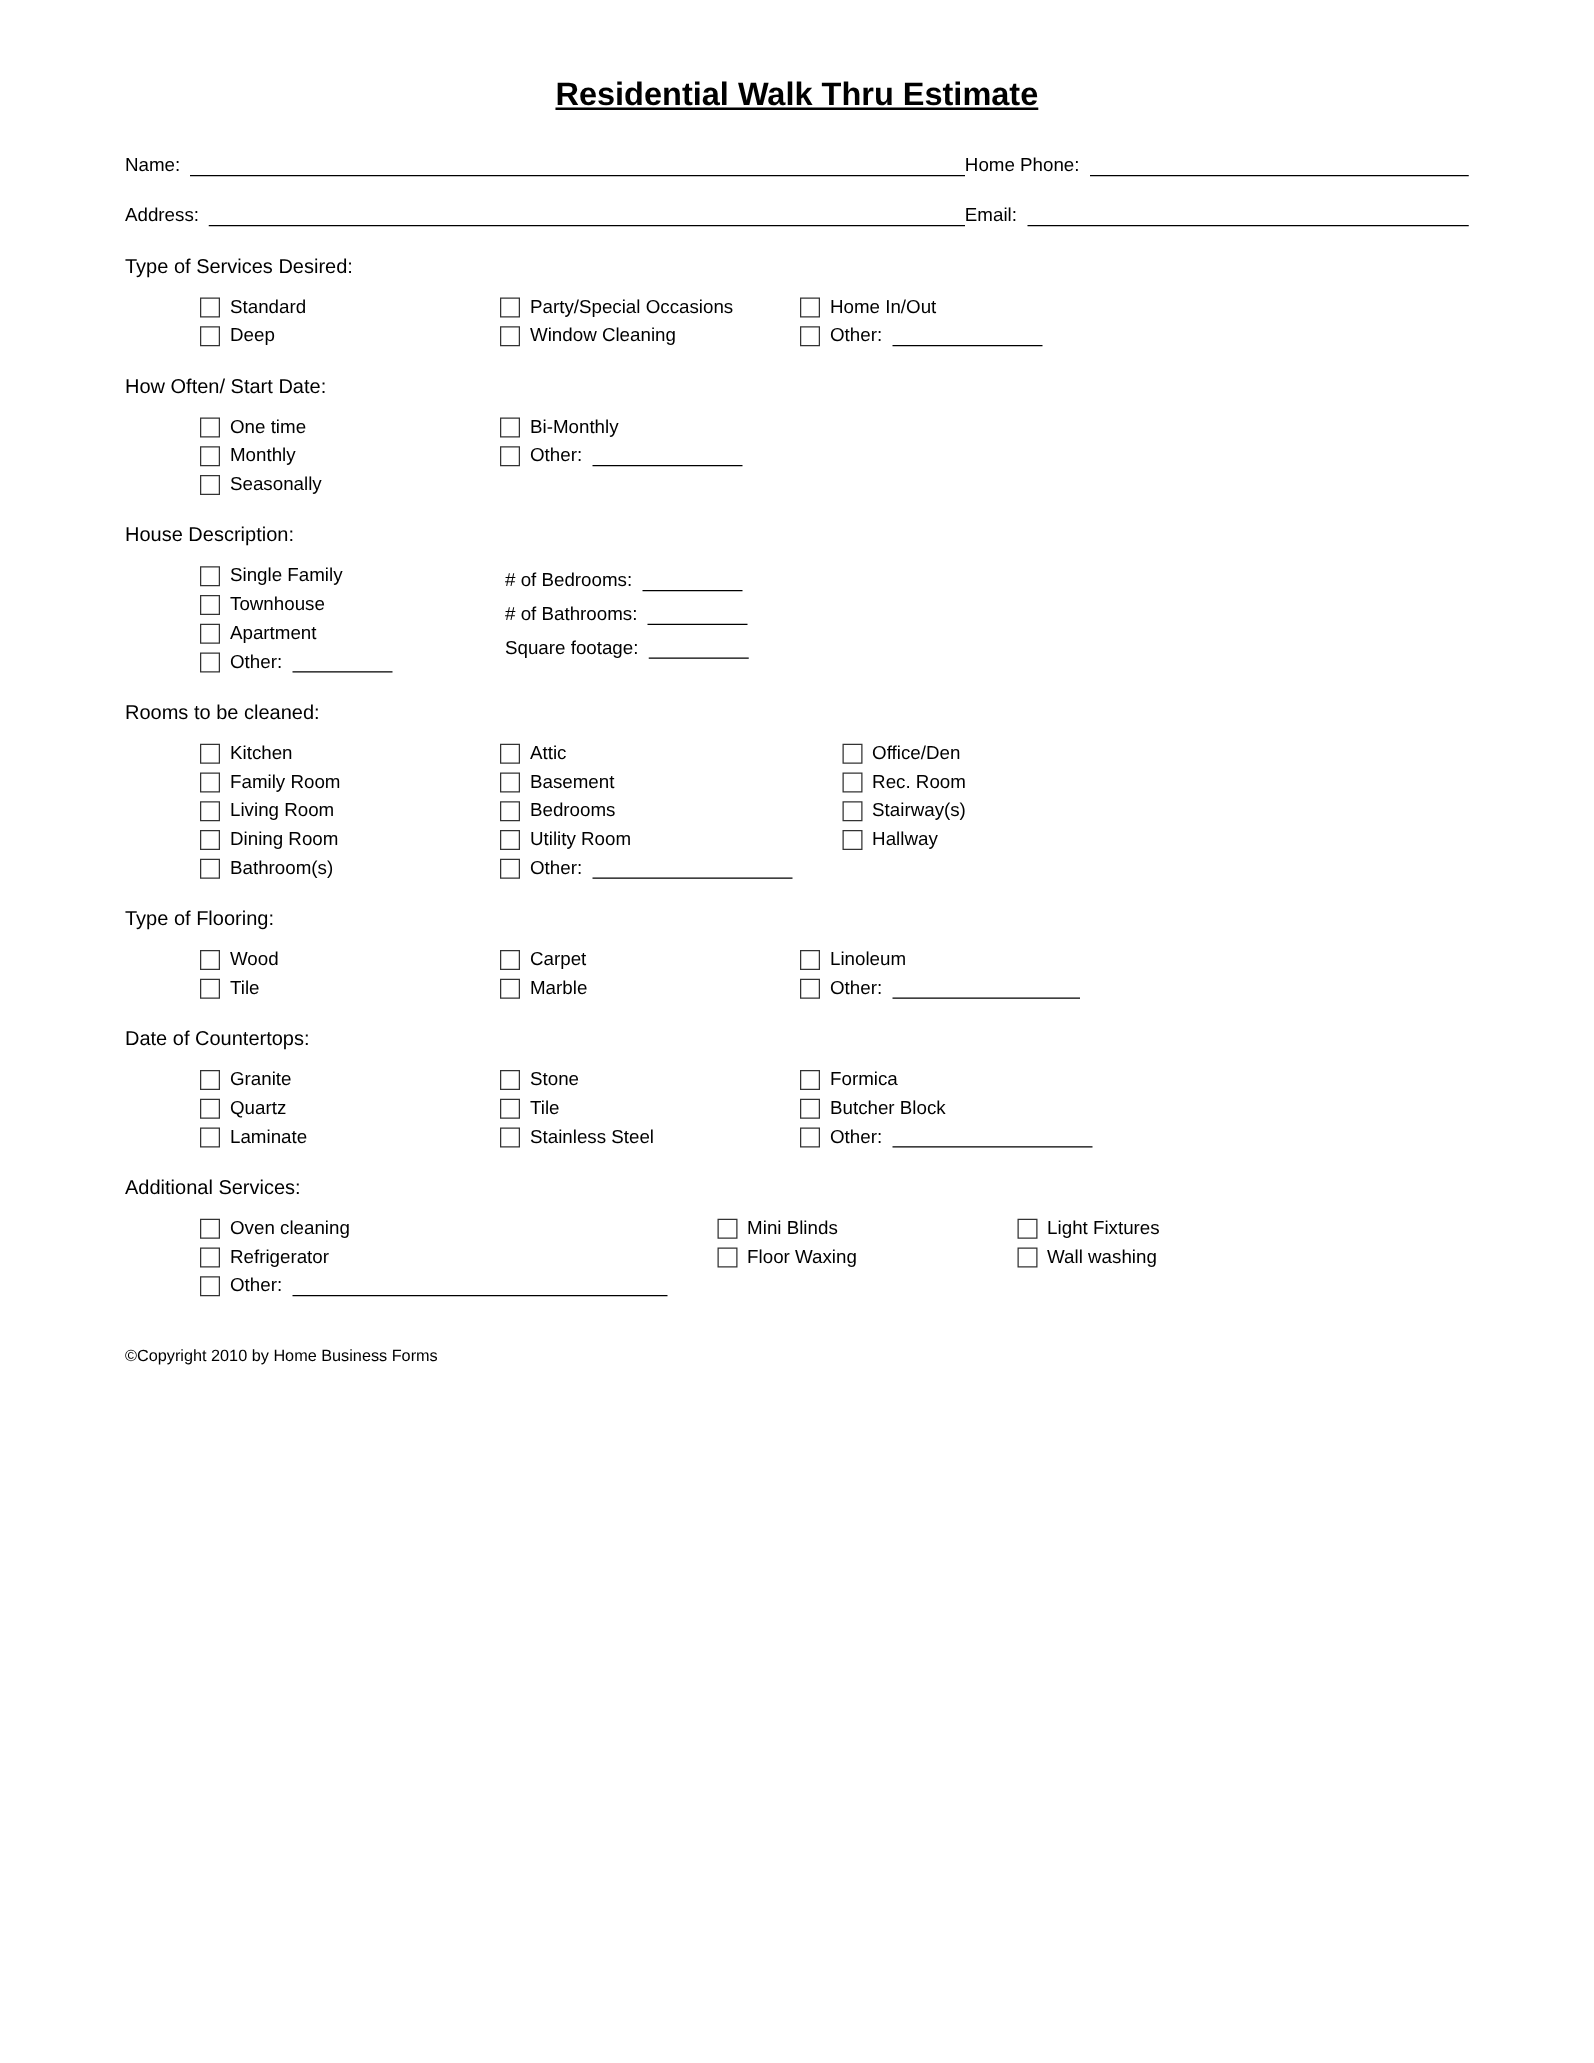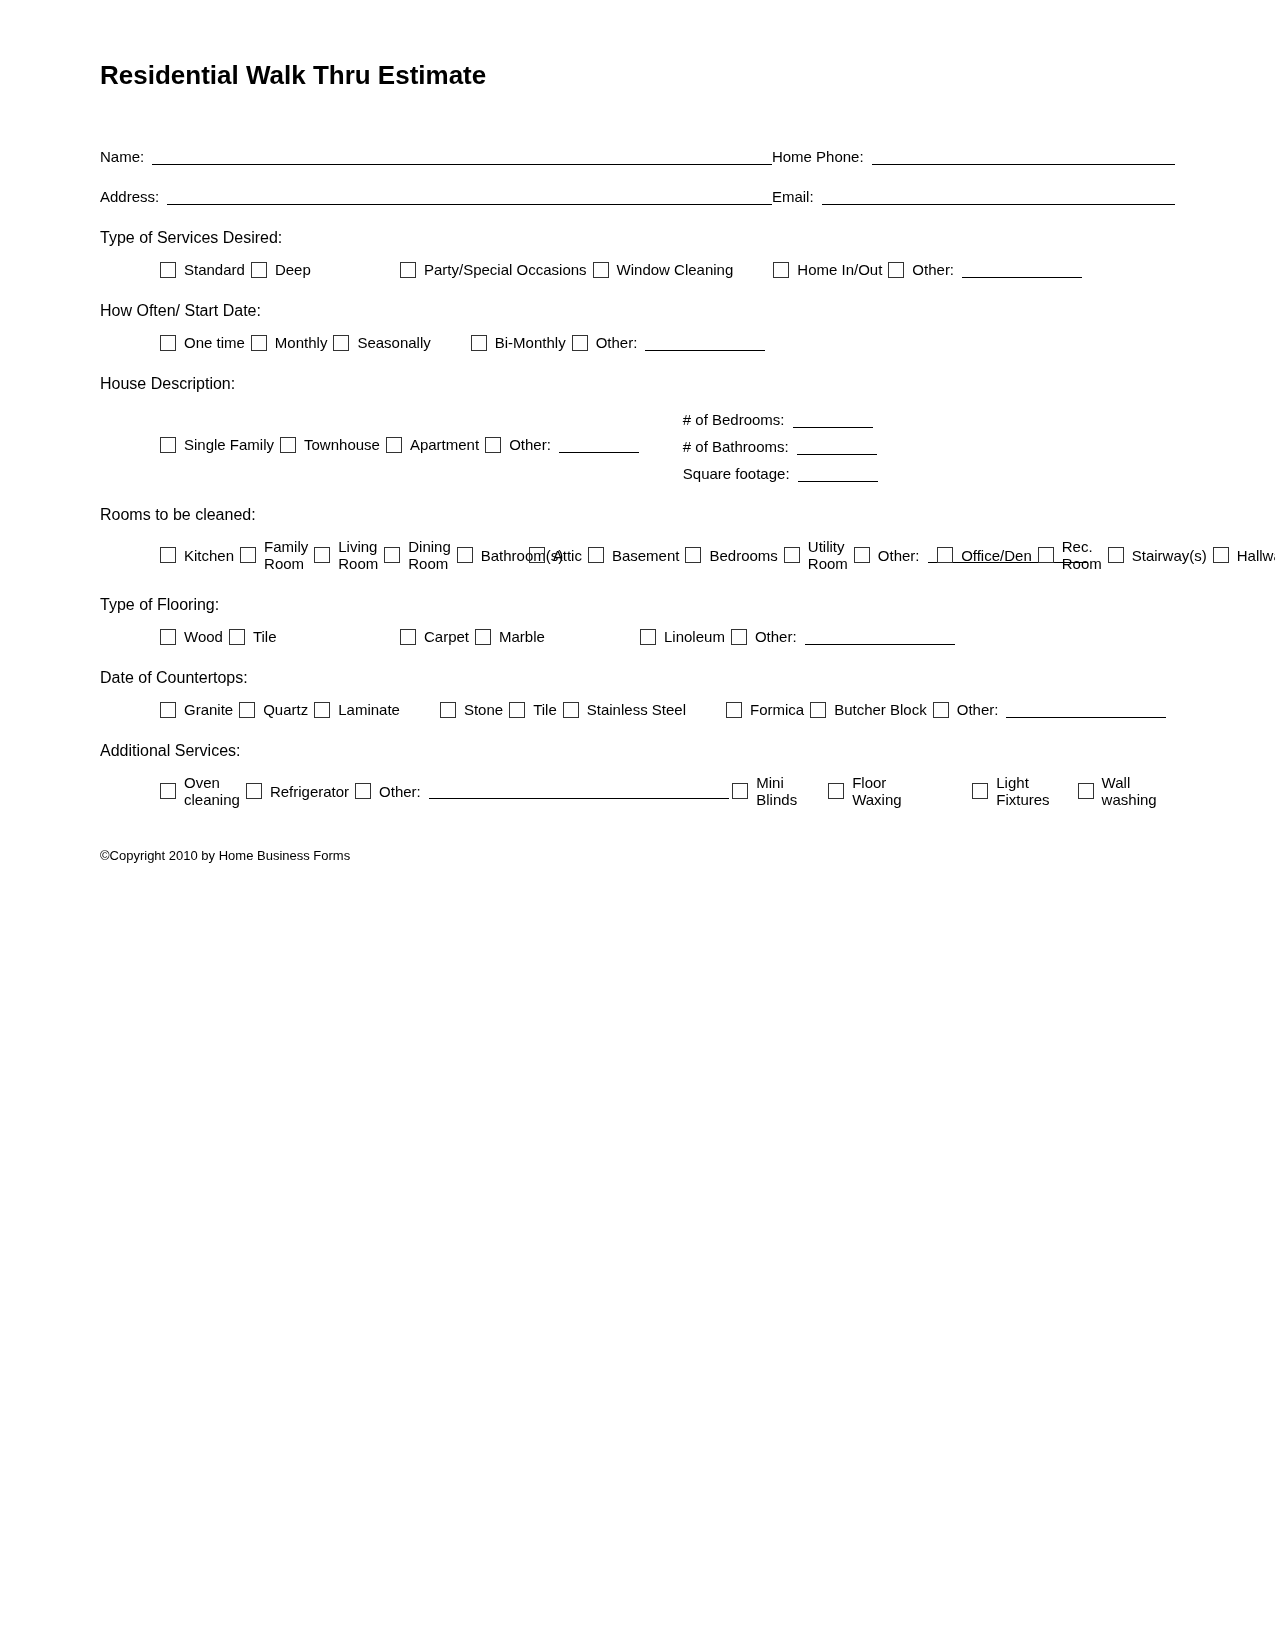--- a/index.html
+++ b/index.html
@@ -12,23 +12,25 @@
       background: #fff;
       font-family: Arial, sans-serif;
       font-size: 15px;
       color: #000;
       width: 1275px;
       min-height: 1650px;
       padding: 60px 100px 60px 100px;
     }
 
     .page-title {
+      text-align: center;
       font-size: 26px;
       font-weight: bold;
-      margin-bottom: 56px;
+      text-decoration: underline;
+      margin-bottom: 32px;
     }
 
     .field-row {
       display: flex;
       align-items: flex-end;
       margin-bottom: 22px;
     }
 
     .field-group {
       display: flex;
@@ -61,21 +63,21 @@
     }
 
     .checkbox-columns {
       display: flex;
       gap: 40px;
       margin-bottom: 8px;
     }
 
     .checkbox-col {
       display: flex;
-      flex-direction: row;
+      flex-direction: column;
       gap: 6px;
       min-width: 200px;
     }
 
     .checkbox-item {
       display: flex;
       align-items: center;
       gap: 8px;
       font-size: 15px;
     }

